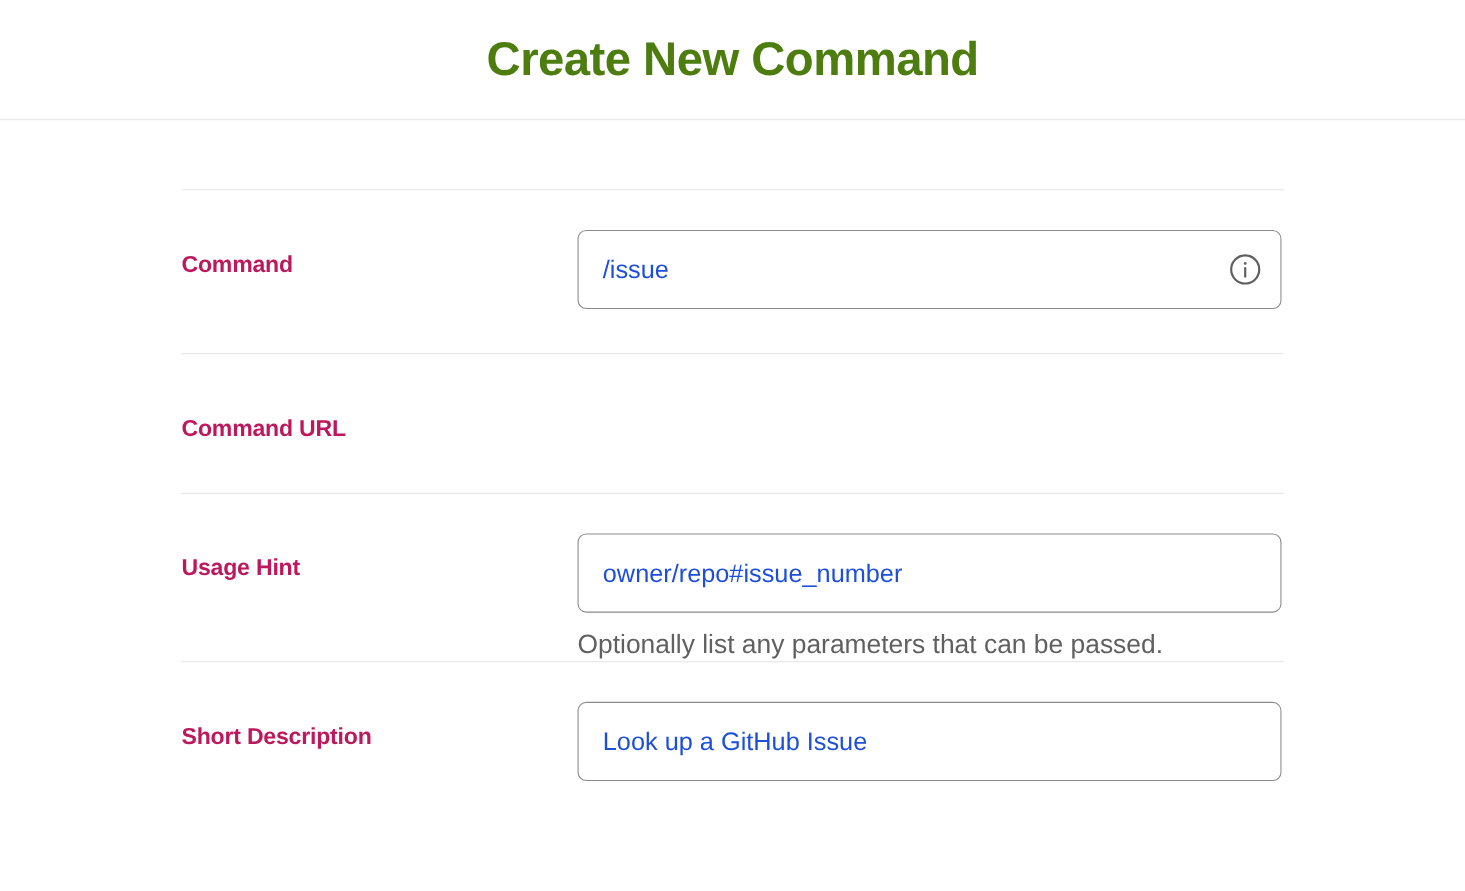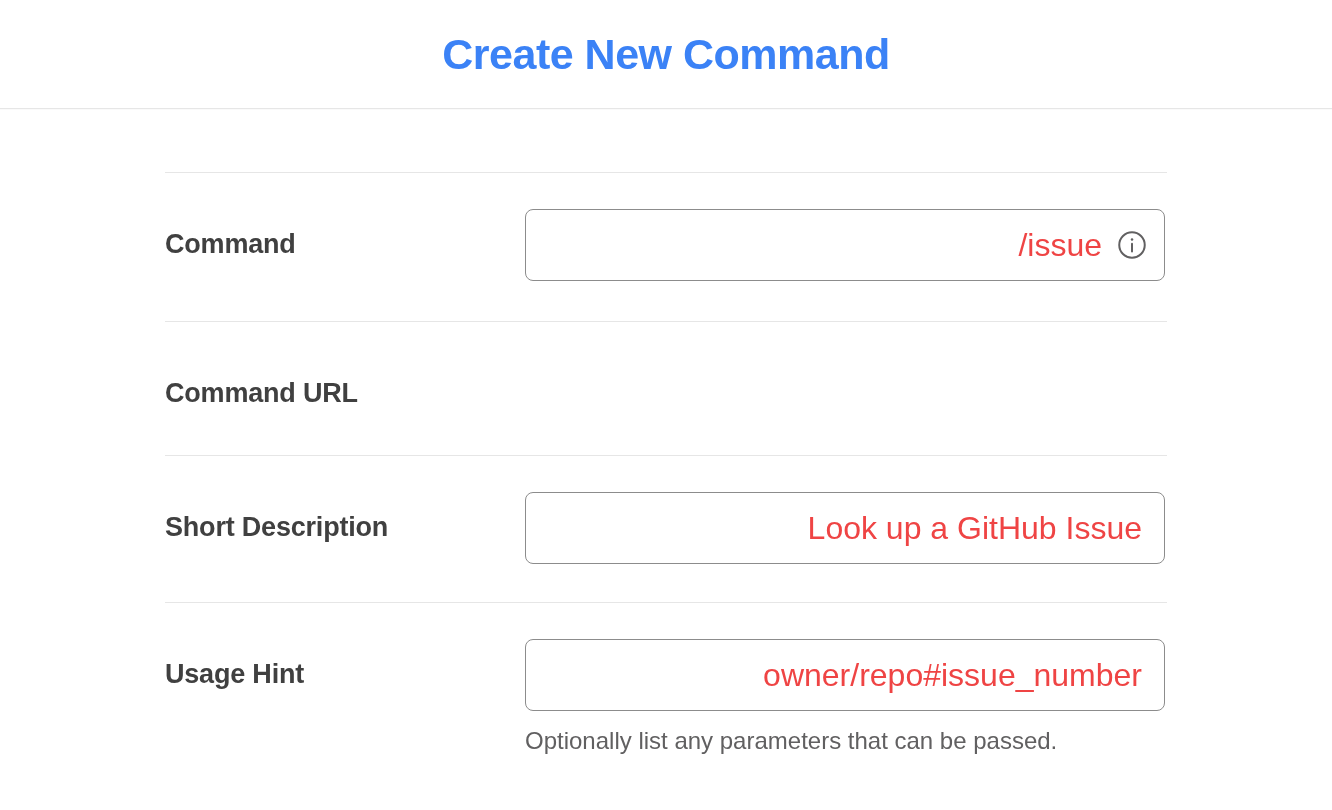--- a/index.html
+++ b/index.html
@@ -20,67 +20,66 @@
     box-shadow: 0 1px 0 rgba(0,0,0,0.02);
     display: flex;
     align-items: center;
     justify-content: center;
   }
   .header h1 {
     margin: 16px;
     font-size: 43px;
     font-weight: 900;
     letter-spacing: -0.5px;
-    color: #3b82f6;
+    color: #4d7c0f;
   }
   .form {
     width: 1002px;
     margin: 0 auto;
     padding-top: 63px;
   }
   .row {
     border-top: 1px solid #e6e6e6;
     display: flex;
     align-items: flex-start;
   }
   .row:first-child { }
   .label-cell {
     width: 360px;
     flex: 0 0 360px;
     padding-top: 56px;
     padding-bottom: 44px;
   }
   .label-cell label {
-    font-size: 27px;
+    font-size: 21px;
     font-weight: 700;
-    color: #404040;
+    color: #be185d;
     letter-spacing: -0.2px;
   }
   .input-cell {
     flex: 1 1 auto;
     padding-top: 36px;
     padding-bottom: 38px;
   }
   .input-wrap {
     position: relative;
     width: 640px;
   }
   .text-input {
     width: 100%;
     height: 72px;
     border: 1px solid #8c8c8c;
     border-radius: 8px;
     padding: 0 62px 0 22px;
-    font-size: 32px;
+    font-size: 23px;
     font-family: inherit;
-    color: #ef4444;
+    color: #1d4ed8;
     background: #ffffff;
     outline: none;
     line-height: 70px;
-    text-align: right;
   }
   .text-input.no-icon { padding-right: 22px; }
   .info-icon {
     position: absolute;
     right: 18px;
     top: 50%;
     transform: translateY(-50%);
     width: 30px; height: 30px;
     color: #616061;
     cursor: pointer;
@@ -132,37 +131,37 @@
         </div>
       </div>
     </div>
 
     <div class="row r2">
       <div class="label-cell">
         <label>Command URL</label>
       </div>
     </div>
 
-    <div class="row r3">
-      <div class="label-cell">
-        <label>Short Description</label>
-      </div>
-      <div class="input-cell">
-        <div class="input-wrap">
-          <input type="text" class="text-input no-icon" value="Look up a GitHub Issue" style="">
-        </div>
-      </div>
-    </div>
-
     <div class="row r4">
       <div class="label-cell">
         <label>Usage Hint</label>
       </div>
       <div class="input-cell">
         <div class="input-wrap">
           <input type="text" class="text-input no-icon" value="owner/repo#issue_number" style="">
         </div>
         <div class="help-text">Optionally list any parameters that can be passed.</div>
       </div>
     </div>
 
+    <div class="row r3">
+      <div class="label-cell">
+        <label>Short Description</label>
+      </div>
+      <div class="input-cell">
+        <div class="input-wrap">
+          <input type="text" class="text-input no-icon" value="Look up a GitHub Issue" style="">
+        </div>
+      </div>
+    </div>
+
   </div>
 </div>
 
 </body></html>

